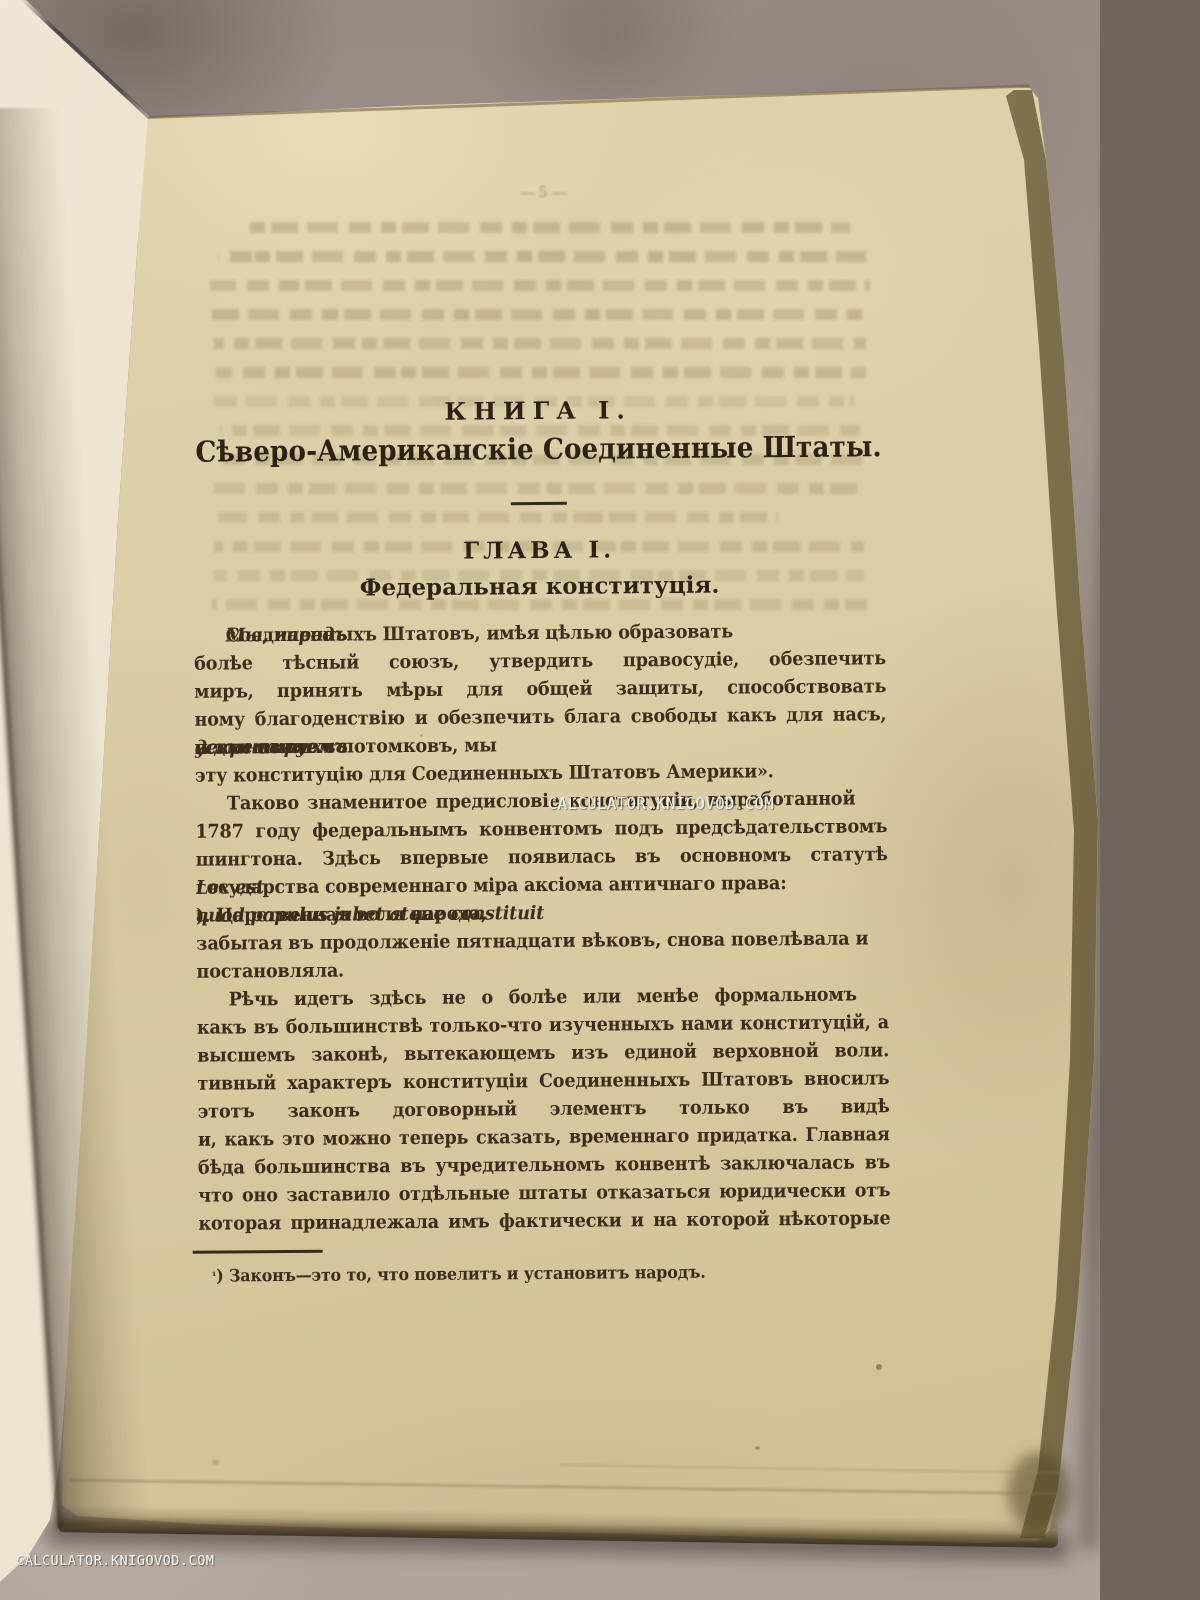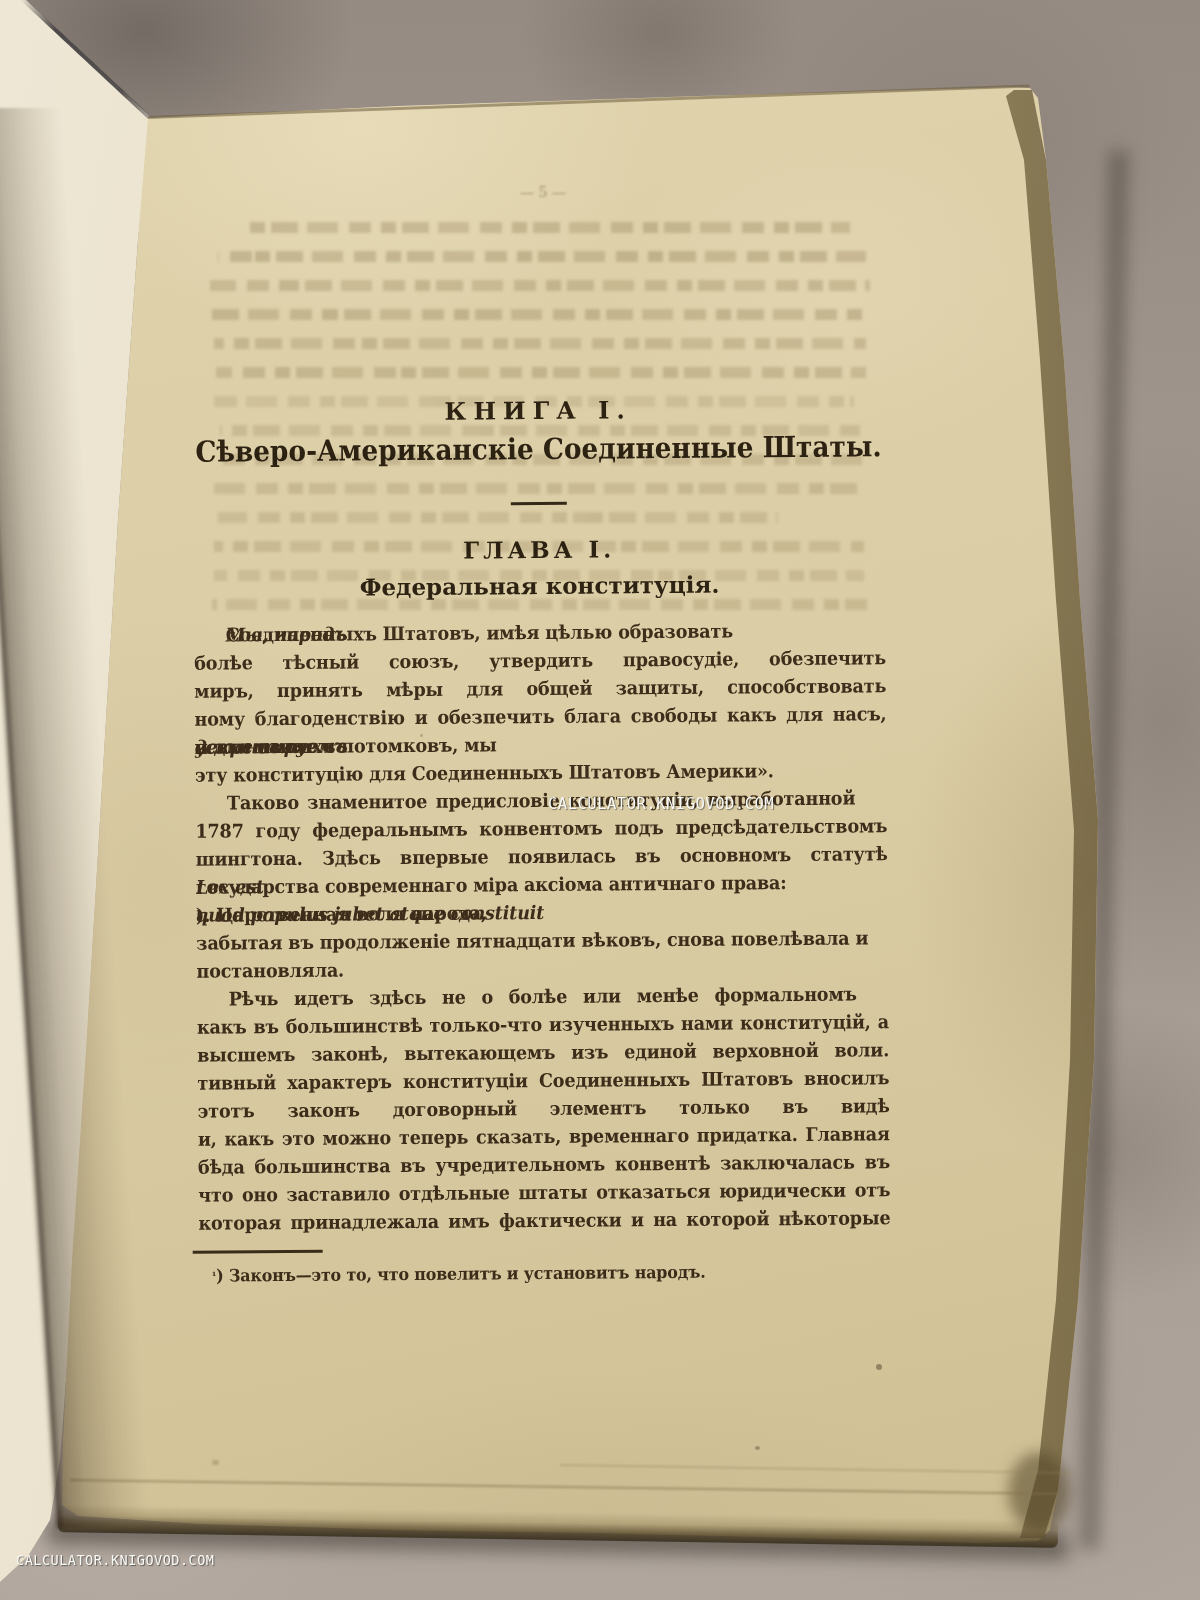--- a/index.html
+++ b/index.html
@@ -1,16 +1,16 @@
 <!DOCTYPE html>
 <html><head>
 <meta charset="utf-8">
 <style>
   html,body{margin:0;padding:0;background:#6d655e;}
-  .scene{position:relative;width:1200px;height:1600px;overflow:hidden;
+  .scene{position:relative;width:1100px;height:1600px;overflow:hidden;
          font-family:"DejaVu Serif",serif;}
   .scene *{position:absolute;}
 
   
   .surface{inset:0;background:
     radial-gradient(300px 220px at 12% 2%, rgba(88,80,74,.55), transparent 70%),
     radial-gradient(200px 160px at 55% 2%, rgba(110,100,92,.5), transparent 70%),
     radial-gradient(340px 260px at 80% 10%, rgba(128,118,110,.45), transparent 70%),
     radial-gradient(280px 420px at 97% 45%, rgba(122,112,104,.45), transparent 70%),
     radial-gradient(260px 220px at 92% 72%, rgba(118,108,100,.4), transparent 70%),

